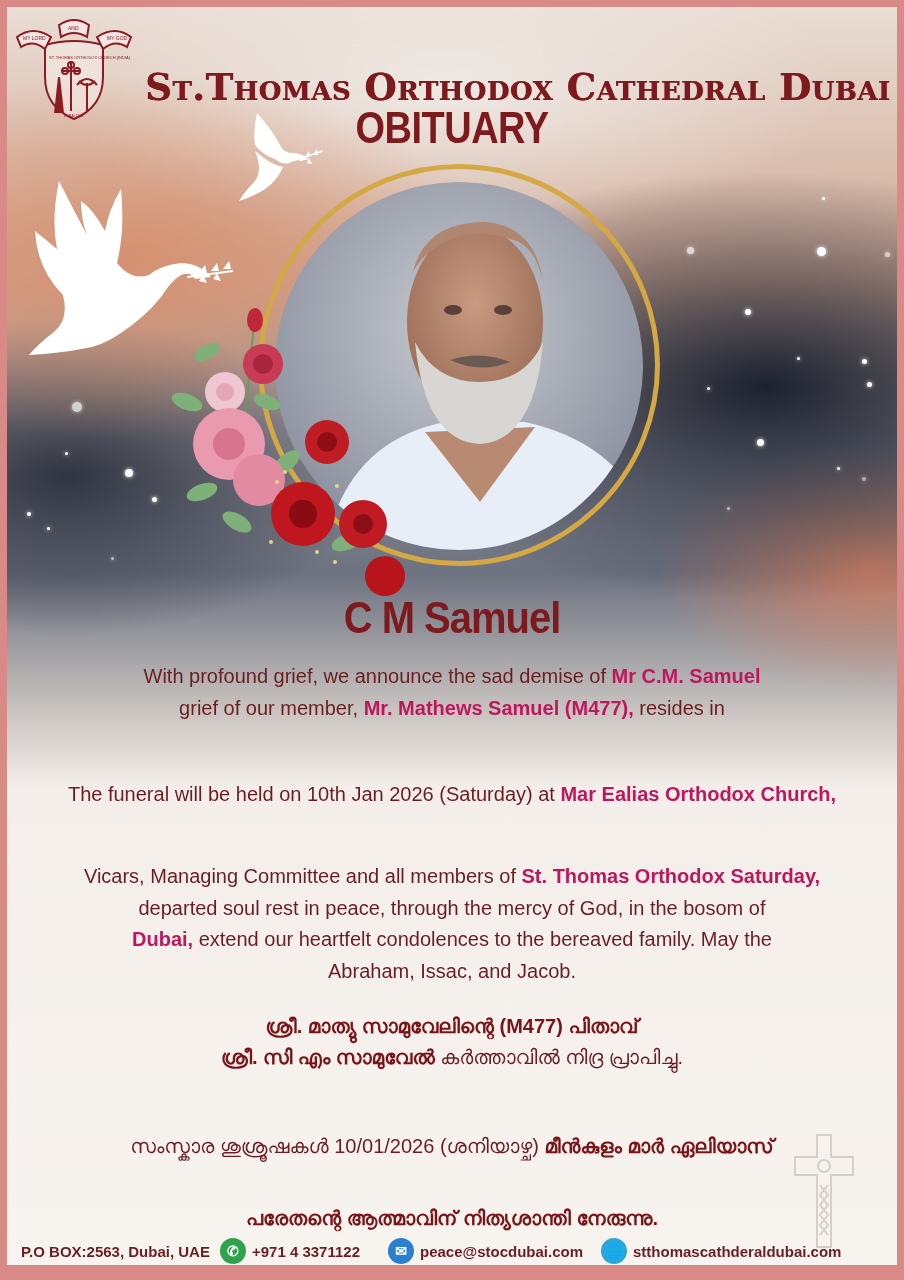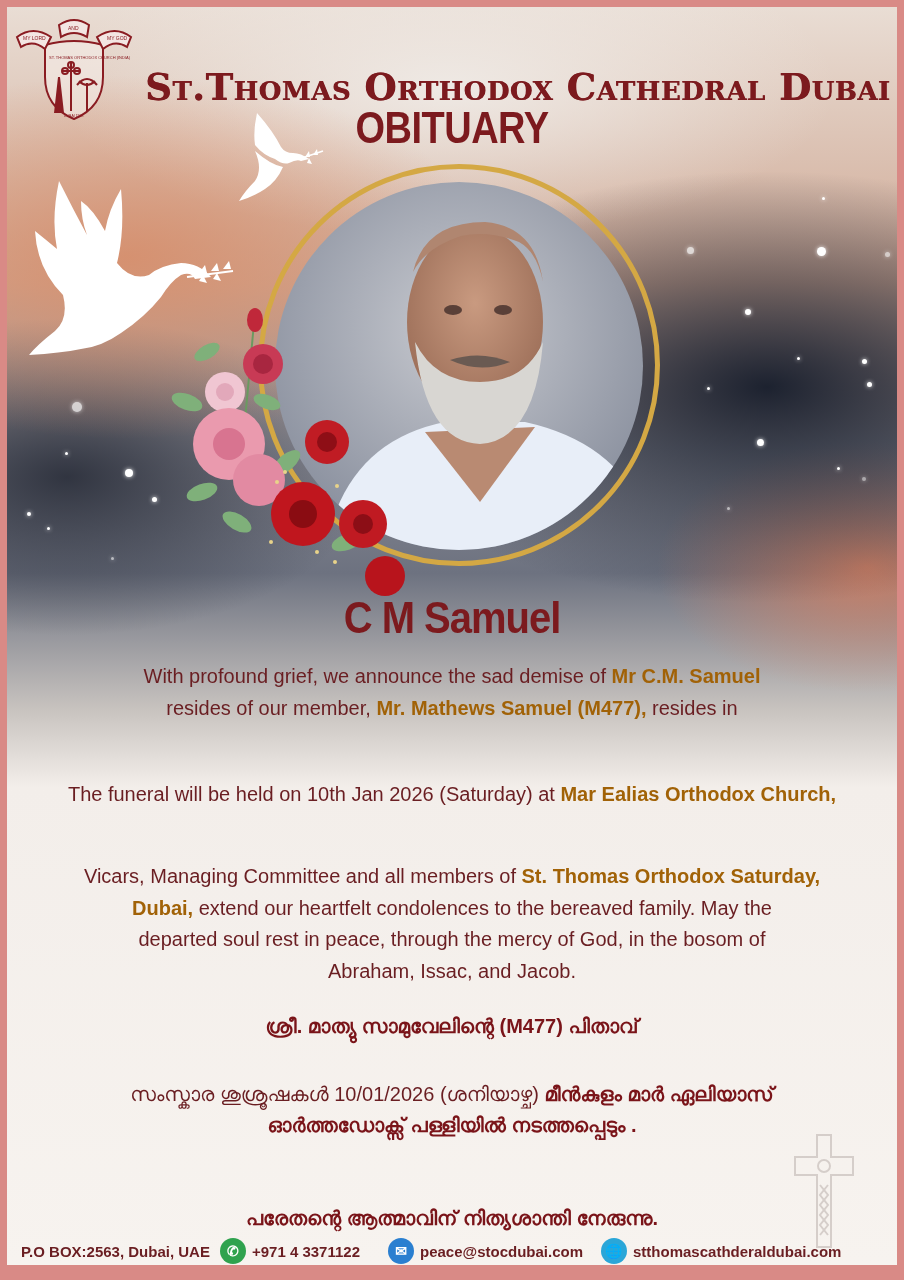--- a/index.html
+++ b/index.html
@@ -64,21 +64,21 @@
   
   .name {
     position: absolute; left: 0; top: 588px; width: 890px; text-align: center;
     font-weight: bold; font-size: 40px; color: #7c1a1e; letter-spacing: -1px;
     transform: scaleY(1.12);
   }
   .para {
     position: absolute; left: 10px; width: 870px; text-align: center;
     font-size: 20px; line-height: 31.5px; color: #6a1e22;
   }
-  .para b { color: #a16207; }
+  .para b { color: #be185d; }
   .ml {
     position: absolute; left: 10px; width: 870px; text-align: center;
     font-size: 20px; line-height: 31px; color: #6a1e22;
   }
   .ml b { color: #7a1419; }
   .cross { position: absolute; left: 782px; top: 1124px; width: 70px; height: 120px; opacity: 0.35; }
   .footer {
     position: absolute; left: 0; top: 1230px; width: 890px; height: 28px;
     display: flex; align-items: center; gap: 0; font-size: 15px; color: #6a1e22;
     font-weight: bold;
@@ -209,41 +209,41 @@
       <circle cx="170" cy="184" r="2"></circle>
         <circle cx="168" cy="260" r="2"></circle>
         <circle cx="150" cy="250" r="2"></circle>
     </g>
   </svg>
 
   <div class="name">C M Samuel</div>
 
   <div class="para" style="top:654px">
     <div><span>With profound grief, we announce the sad demise of </span><b>Mr C.M. Samuel</b></div>
-    <div><span>resides of our member, </span><b>Mr. Mathews Samuel (M477),</b><span> resides in</span></div>
+    <div><span>grief of our member, </span><b>Mr. Mathews Samuel (M477),</b><span> resides in</span></div>
   </div>
 
   <div class="para" style="top:772px">
     <div><span>The funeral will be held on 10th Jan 2026 (Saturday) at </span><b>Mar Ealias Orthodox Church,</b></div>
   </div>
 
   <div class="para" style="top:854px">
     <div><span>Vicars, Managing Committee and all members of </span><b>St. Thomas Orthodox Saturday,</b></div>
+    <div>departed soul rest in peace, through the mercy of God, in the bosom of</div>
     <div><b>Dubai,</b><span>  extend our heartfelt condolences to the bereaved family.  May the</span></div>
-    <div>departed soul rest in peace, through the mercy of God, in the bosom of</div>
     <div>Abraham, Issac, and Jacob.</div>
   </div>
 
   <div class="ml" style="top:1004px">
     <div><b>ശ്രീ.  മാത്യു  സാമുവേലിന്റെ (M477) പിതാവ്</b></div>
-  </div>
-
-  <div class="ml" style="top:1072px">
+    <div><b>ശ്രീ. സി എം സാമുവേൽ</b><span>   കർത്താവിൽ നിദ്ര പ്രാപിച്ചു.</span></div>
+  </div>
+
+  <div class="ml" style="top:1124px">
     <div><span>സംസ്കാര ശുശ്രൂഷകൾ 10/01/2026 (ശനിയാഴ്ച) </span><b>മീൻകുളം മാർ ഏലിയാസ്</b></div>
-    <div><b>ഓർത്തഡോക്സ് പള്ളിയിൽ നടത്തപ്പെടും .</b></div>
   </div>
 
   <div class="ml" style="top:1196px">
     <div><b>പരേതന്റെ  ആത്മാവിന് നിത്യശാന്തി നേരുന്നു.</b></div>
   </div>
 
   <svg class="cross" viewBox="0 0 70 120">
     <g fill="none" stroke="#9a8c88" stroke-width="2">
       <path d="M28 4 L42 4 L42 26 L64 26 L64 44 L42 44 L42 116 L28 116 L28 44 L6 44 L6 26 L28 26 Z"></path>
       <circle cx="35" cy="35" r="6"></circle>

